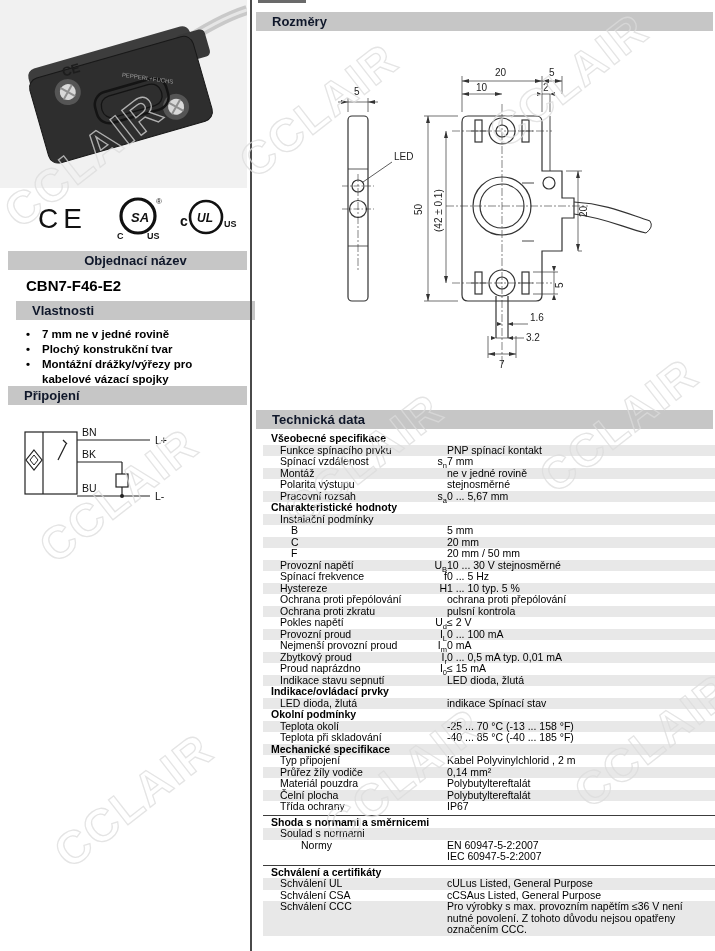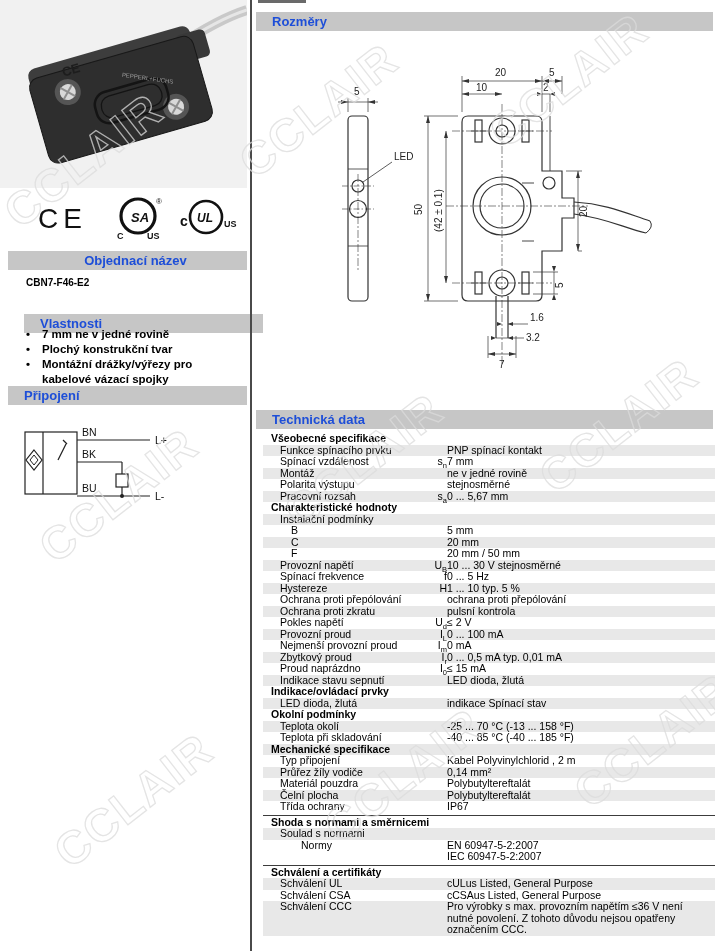--- a/index.html
+++ b/index.html
@@ -1,27 +1,27 @@
 <!DOCTYPE html>
 <html><head>
 <meta charset="utf-8">
 <style>
   html,body{margin:0;padding:0;background:#ffffff;}
   .page{position:relative;width:715px;height:951px;background:#ffffff;overflow:hidden;
         font-family:"Liberation Sans",sans-serif;color:#000;}
   
   .bar{position:absolute;background:#c6c6c6;font-weight:bold;font-size:13px;
-       line-height:19px;height:19px;padding-left:16px;color:#1d4ed8;}
+       line-height:19px;height:19px;padding-left:16px;color:#0f172a;}
   
   .left-col{position:absolute;left:0;top:0;width:247px;height:951px;}
   .photo-svg{position:absolute;left:0;top:0;}
   .logos-svg{position:absolute;left:0;top:186px;}
   .bar-order{left:8px;top:251px;width:223px;text-align:center;}
-  .order-code{position:absolute;left:26px;top:277px;font-weight:bold;font-size:10px;}
-  .bar-features{left:24px;top:301px;width:223px;margin-top:13px;}
+  .order-code{position:absolute;left:26px;top:277px;font-weight:bold;font-size:15px;}
+  .bar-features{left:16px;top:301px;width:223px;}
   .features{position:absolute;left:26px;top:327px;width:212px;font-weight:bold;
             font-size:11.5px;line-height:15px;}
   .feat-item{display:flex;}
   .feat-bullet{width:16px;flex:none;}
   .bar-conn{left:8px;top:386px;width:223px;}
   .wiring-svg{position:absolute;left:0;top:420px;}
   
   .divider{position:absolute;left:250px;top:0;width:2px;height:951px;background:#4a4a4a;}
   .crop-artifact{position:absolute;left:258px;top:0;width:48px;height:3px;background:#6a6a6a;}
   

